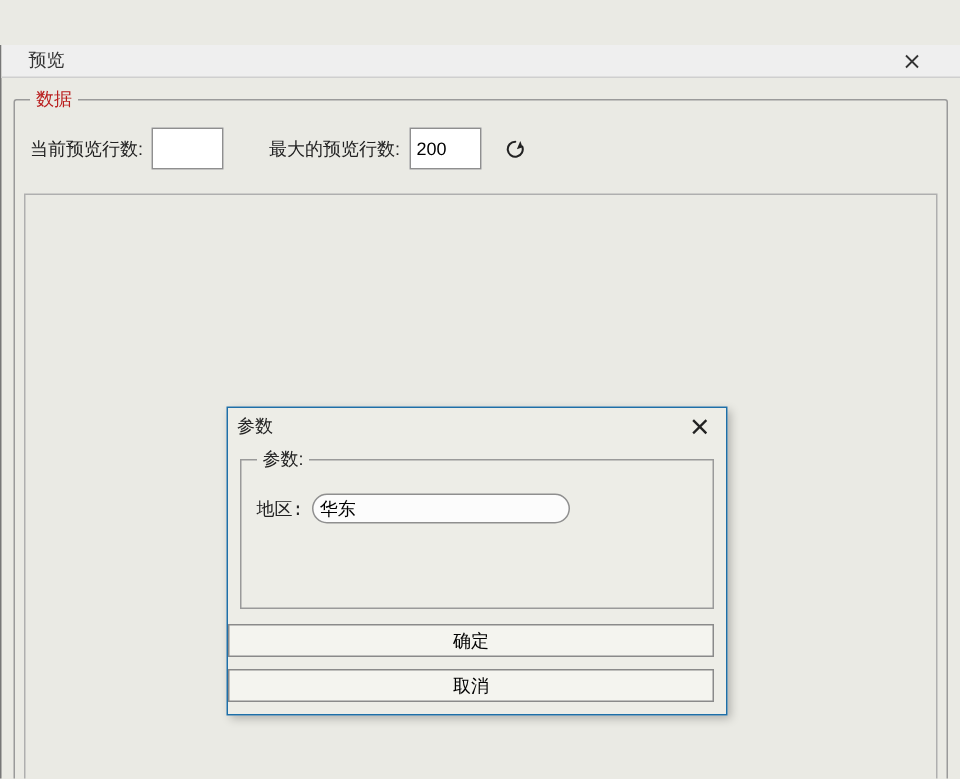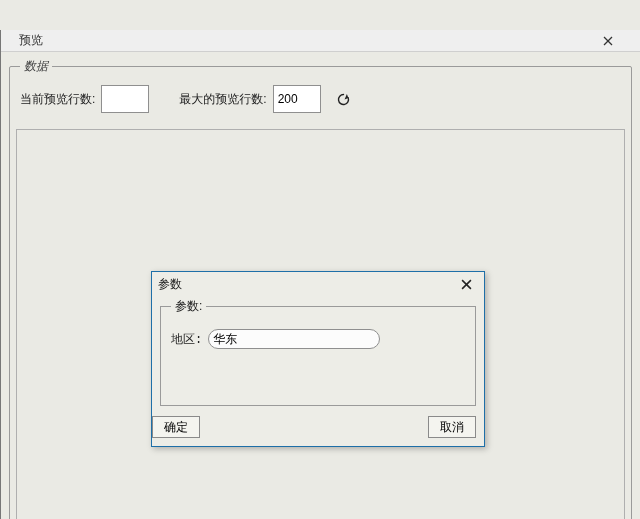--- a/index.html
+++ b/index.html
@@ -45,22 +45,21 @@
     border-radius: 2px;
     margin: 0;
     padding: 8px 10px 10px 10px;
     height: 100%;
     position: relative;
     background: #EAEAE4;
   }
   fieldset.data-group > legend {
     padding: 0 4px;
     font-size: 12px;
-    color: #404040;
-    font-style: italic;
+    color: #b91c1c;
   }
 
   .row {
     display: flex;
     align-items: center;
     gap: 6px;
     margin-top: 2px;
   }
   .label { white-space: nowrap; text-align: center; }
   input.textbox {
@@ -124,23 +123,24 @@
   }
   .param-row {
     display: flex;
     align-items: center;
     gap: 6px;
     font-family: Liberation Mono, monospace;
   }
   .param-row input.textbox { width: 172px; height: 20px; background:#FCFCFC;border-radius:10px; }
   .buttons {
     display: flex;
-    justify-content: space-between;
+    justify-content: center;
     gap: 8px;
     padding: 4px 8px 8px 0;
+    flex-direction: column;
   }
   .btn {
     min-width: 48px;
     height: 22px;
     border: 1px solid #8A8A8A;
     background: #F4F4EF;
     font-size: 12px;
     font-family: inherit;
     padding: 0 8px;
     cursor: default;

